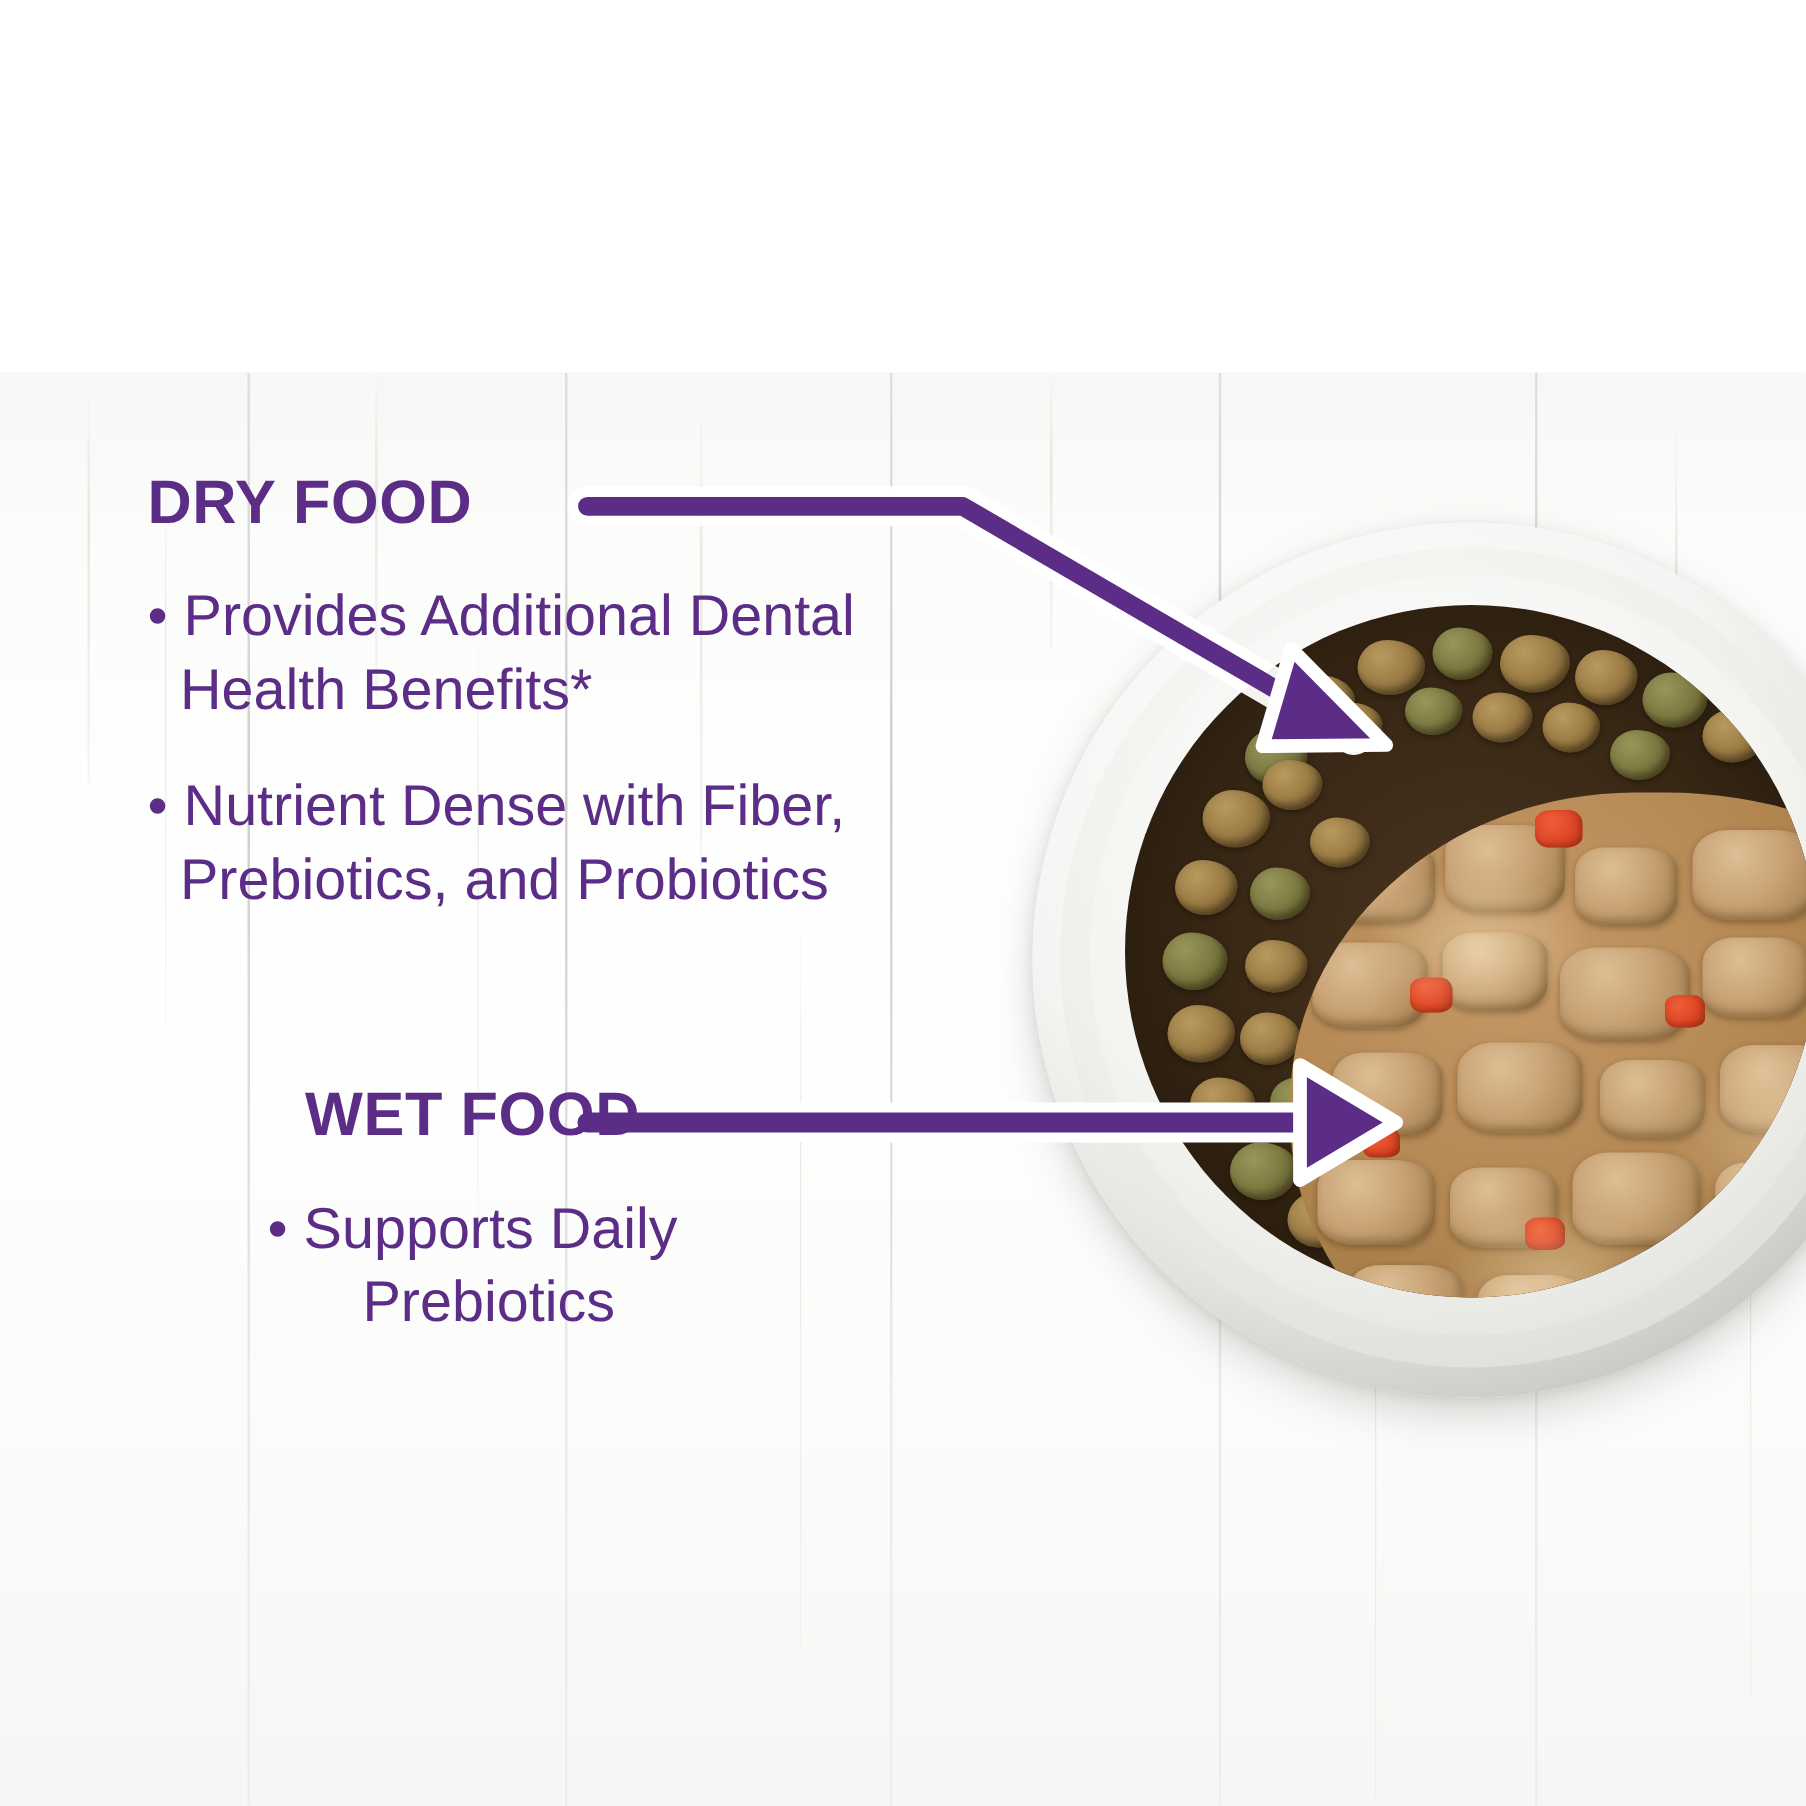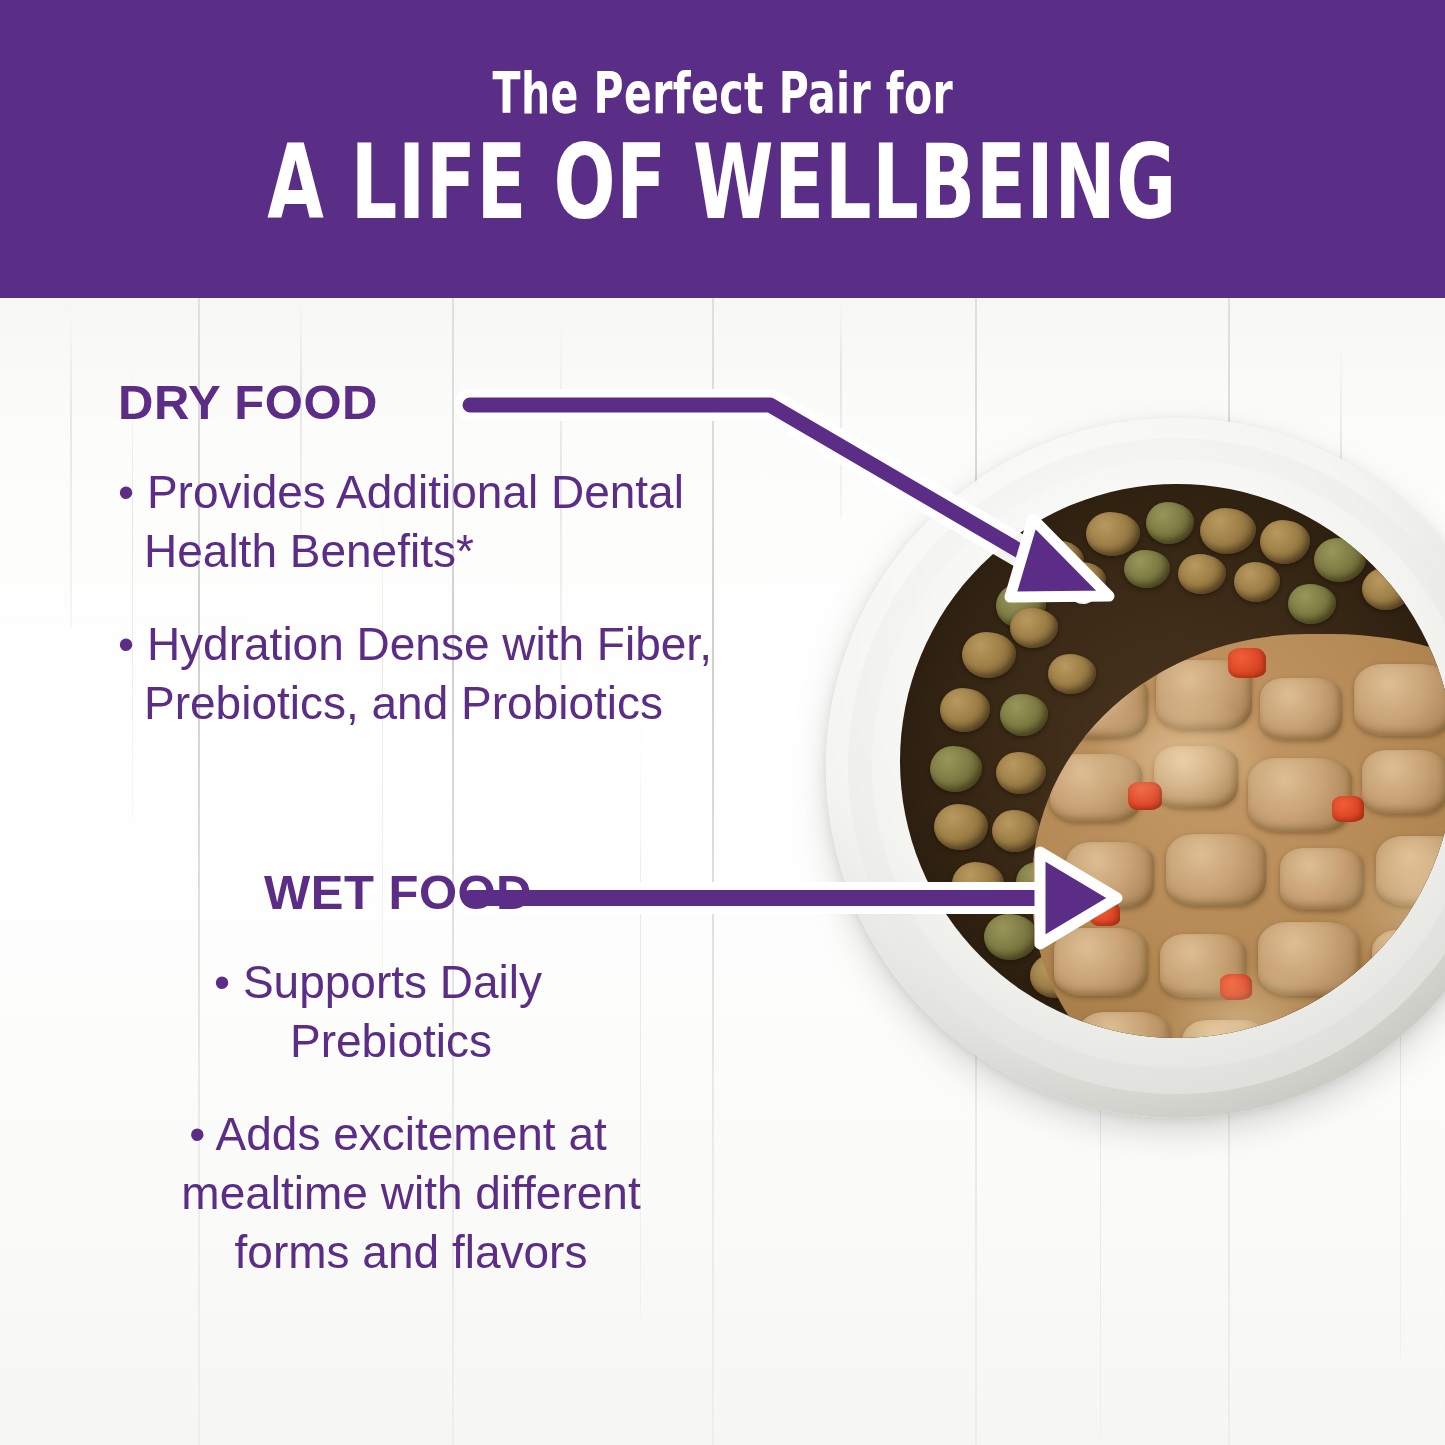--- a/index.html
+++ b/index.html
@@ -206,24 +206,20 @@
     font-weight:bold;
     font-size:23px;
     line-height:1.35;
   }
 </style>
 </head>
 <body>
 
 <div id="page">
 
-  <div class="header-bar">
-    <div class="header-eyebrow">The Perfect Pair for</div>
-    <div class="header-title">A LIFE OF WELLBEING</div>
-  </div>
 
   <div class="wood-bg">
     <div class="plank-line" style="left:198px;"></div>
     <div class="plank-line" style="left:452px;"></div>
     <div class="plank-line" style="left:712px;"></div>
     <div class="plank-line" style="left:975px;"></div>
     <div class="plank-line" style="left:1228px;"></div>
 
     <div class="grain" style="left:70px;  top:10px;  width:2px; height:320px;"></div>
     <div class="grain" style="left:132px; top:60px;  width:1px; height:460px;"></div>
@@ -334,33 +330,29 @@
 
   <div class="section" style="top:378px;">
     <div class="section-heading">DRY FOOD</div>
     <div class="bullet-list">
       <div class="bullet-item">
         <span class="dot">•</span>
         <span>Provides Additional Dental Health Benefits*</span>
       </div>
       <div class="bullet-item">
         <span class="dot">•</span>
-        <span>Hydration Dense with Fiber, Prebiotics, and Probiotics</span>
+        <span>Nutrient Dense with Fiber, Prebiotics, and Probiotics</span>
       </div>
     </div>
   </div>
 
   <div class="section" style="top:868px;text-align:center;">
     <div class="section-heading">WET FOOD</div>
     <div class="bullet-list">
       <div class="bullet-item" style="max-width:520px;">
         <span class="dot">•</span>
         <span>Supports Daily Prebiotics</span>
       </div>
-      <div class="bullet-item" style="max-width:560px;">
-        <span class="dot">•</span>
-        <span>Adds excitement at mealtime with different forms and flavors</span>
-      </div>
     </div>
   </div>
 
 
 </div>
 
 </body></html>

